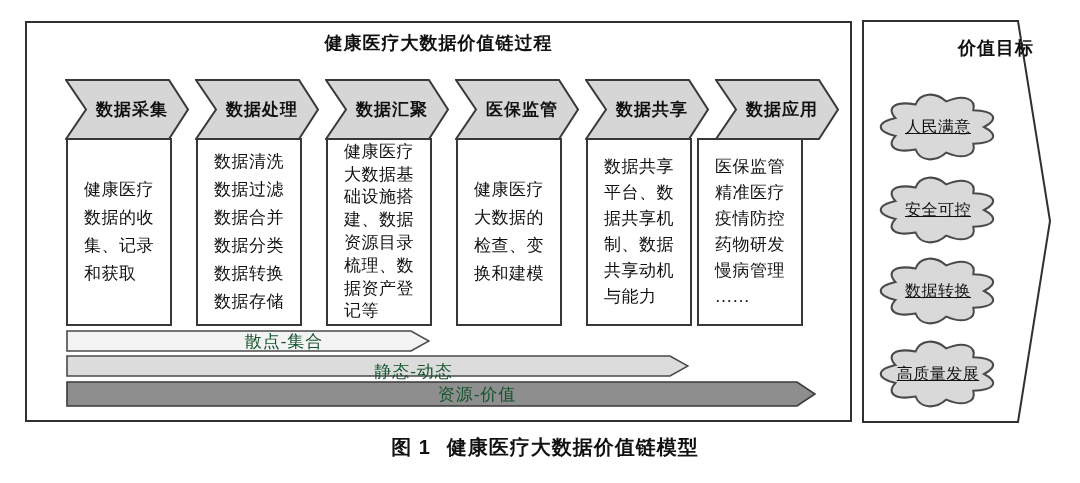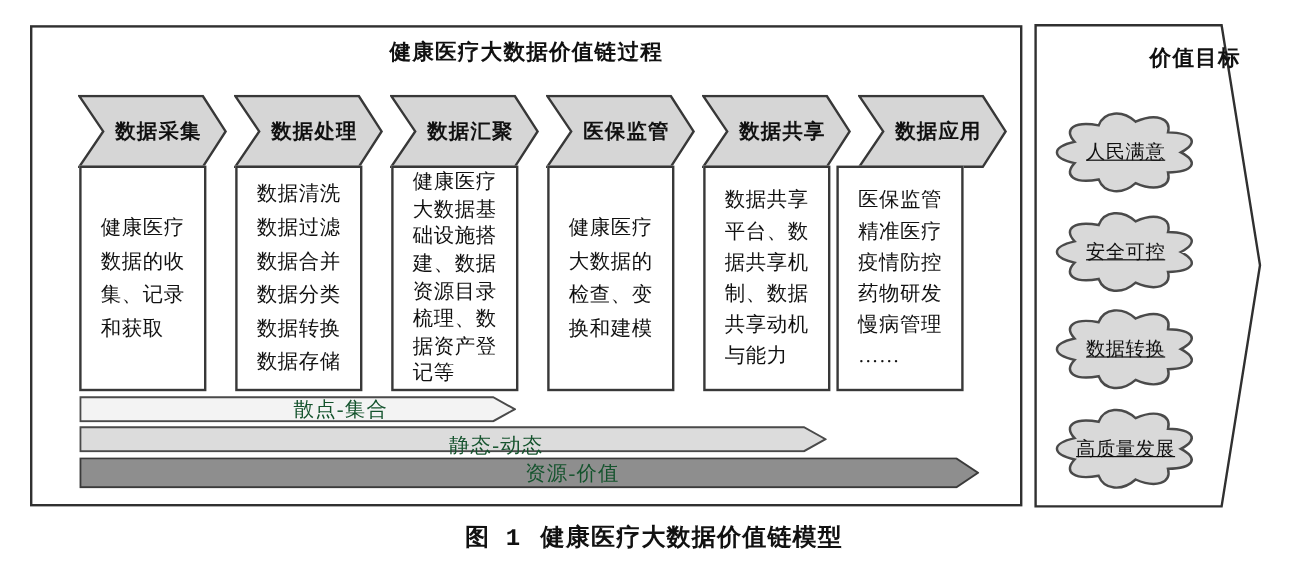--- a/index.html
+++ b/index.html
@@ -48,21 +48,21 @@
   }
   .cloud-svg{position:absolute;left:874px;width:128px;height:74px;}
   .cloud-label{
     position:absolute;left:874px;width:128px;height:74px;
     display:flex;align-items:center;justify-content:center;
     font-size:16px;letter-spacing:0.5px;text-decoration:underline;
   }
   
   .caption{
     position:absolute;left:0;top:434px;width:1080px;text-align:center;
-    font-family:Liberation Mono, monospace;
+    font-family:Liberation Sans, sans-serif;
     font-size:20px;font-weight:bold;padding-left:10px;box-sizing:border-box;
     letter-spacing:1px;
   }
   .caption .prefix{margin-right:16px;}
   svg{display:block;}
 </style>
 </head>
 <body>
 
 <div class="canvas">

